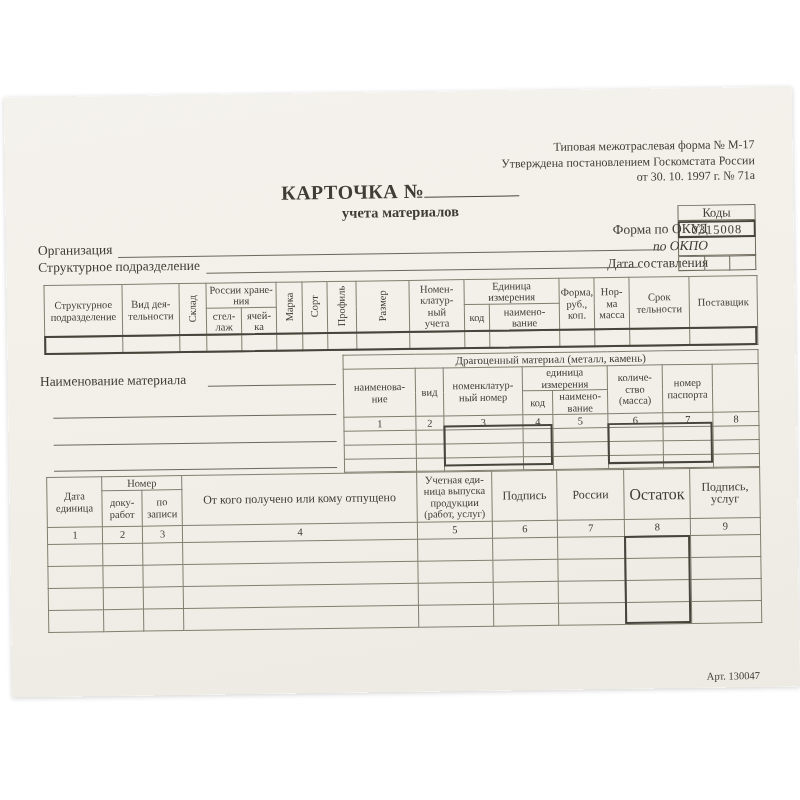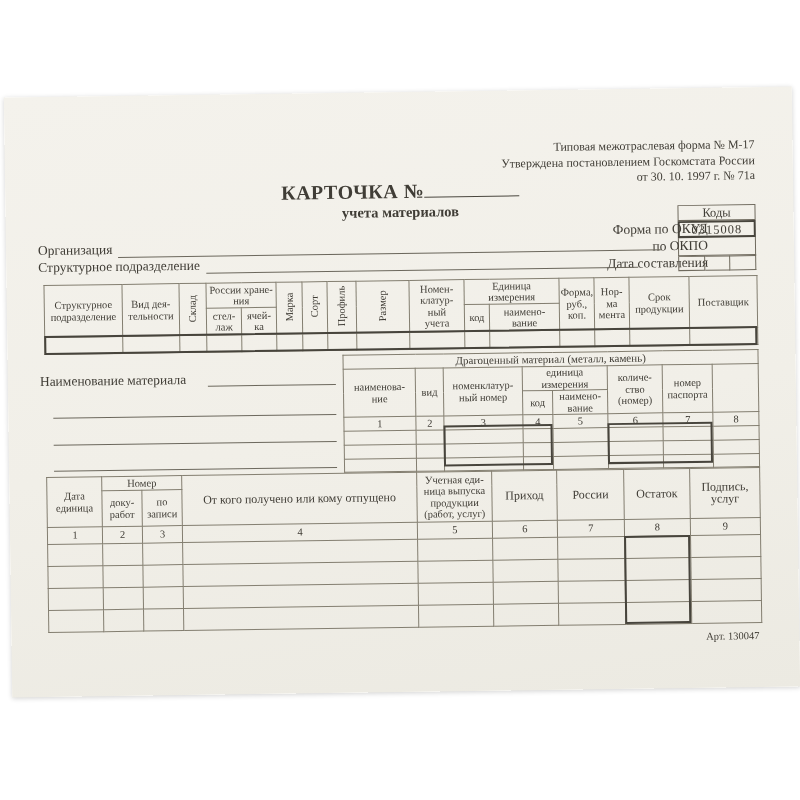--- a/index.html
+++ b/index.html
@@ -40,21 +40,21 @@
        white-space: pre-line; line-height: 11.5px; padding: 0 1px; overflow: hidden; }
   .nums td { font-size: 10.5px; line-height: 10px; }
   .vert { writing-mode: vertical-rl; transform: rotate(180deg); white-space: nowrap; display: inline-block; }
 
   .tbl-wrap { position: absolute; }
   .overlay { position: absolute; border: 2px solid #47443c; pointer-events: none; }
 
   .mat-label { font-size: 13.5px; white-space: nowrap; }
   .mat-line { border-bottom: 1px solid #6b675c; position: absolute; }
 
-  .art { font-size: 10.5px; }
+  .art { font-size: 10.5px; margin-top: 40px; }
 </style>
 </head>
 <body>
 
 <div class="paper">
 
   <div class="abs approval">Типовая межотраслевая форма № М-17
 Утверждена постановлением Госкомстата России
 от 30. 10. 1997 г. № 71а</div>
 
@@ -68,21 +68,21 @@
     <div class="codes-cell bold">0315008</div>
     <div class="codes-cell tall"></div>
     <div class="date-cells">
       <div></div>
       <div></div>
       <div></div>
     </div>
   </div>
 
   <div class="abs right-label" style="top:133px;">Форма по ОКУД</div>
-  <div class="abs right-label" style="top:150px;">по ОКПО</div>
+  <div class="abs right-label" style="top:150px;font-style:italic;">по ОКПО</div>
   <div class="abs right-label" style="top:167px;">Дата составления</div>
 
   <div class="abs line-row" style="top:146px; width:624px;">
     <span>Организация</span>
     <span class="rule"></span>
   </div>
   <div class="abs line-row" style="top:163px; width:600px;">
     <span>Структурное подразделение</span>
     <span class="rule"></span>
   </div>
@@ -124,23 +124,23 @@
 клатур-
 ный
 учета</td>
         <td colspan="2">Единица
 измерения</td>
         <td rowspan="2">Форма,
 руб.,
 коп.</td>
         <td rowspan="2">Нор-
 ма
-мента</td>
+масса</td>
         <td rowspan="2">Срок
-продукции</td>
+тельности</td>
         <td rowspan="2">Поставщик</td>
       </tr>
       <tr style="height:27px">
         <td>стел-
 лаж</td>
         <td>ячей-
 ка</td>
         <td>код</td>
         <td>наимено-
 вание</td>
@@ -193,21 +193,21 @@
       <tr style="height:20px">
         <td rowspan="2">наименова-
 ние</td>
         <td rowspan="2">вид</td>
         <td rowspan="2">номенклатур-
 ный номер</td>
         <td colspan="2">единица
 измерения</td>
         <td rowspan="2">количе-
 ство
-(номер)</td>
+(масса)</td>
         <td rowspan="2">номер
 паспорта</td>
         <td rowspan="2"></td>
       </tr>
       <tr style="height:24px">
         <td>код</td>
         <td>наимено-
 вание</td>
       </tr>
       <tr class="nums" style="height:14px">
@@ -272,23 +272,23 @@
       <tbody>
           <tr style="height:14px">
         <td rowspan="2">Дата
 единица</td>
         <td colspan="2">Номер</td>
         <td rowspan="2" style="font-size:12px">От кого получено или кому отпущено</td>
         <td rowspan="2">Учетная еди-
 ница выпуска
 продукции
 (работ, услуг)</td>
-        <td rowspan="2" style="font-size:12px">Приход</td>
+        <td rowspan="2" style="font-size:12px">Подпись</td>
         <td rowspan="2" style="font-size:12px">России</td>
-        <td rowspan="2" style="font-size:12px">Остаток</td>
+        <td rowspan="2" style="font-size:16px">Остаток</td>
         <td rowspan="2" style="font-size:12px">Подпись, услуг</td>
       </tr>
       <tr style="height:36px">
         <td>доку-
 работ</td>
         <td>по
 записи</td>
       </tr>
       <tr class="nums" style="height:17px">
         <td>1</td>

